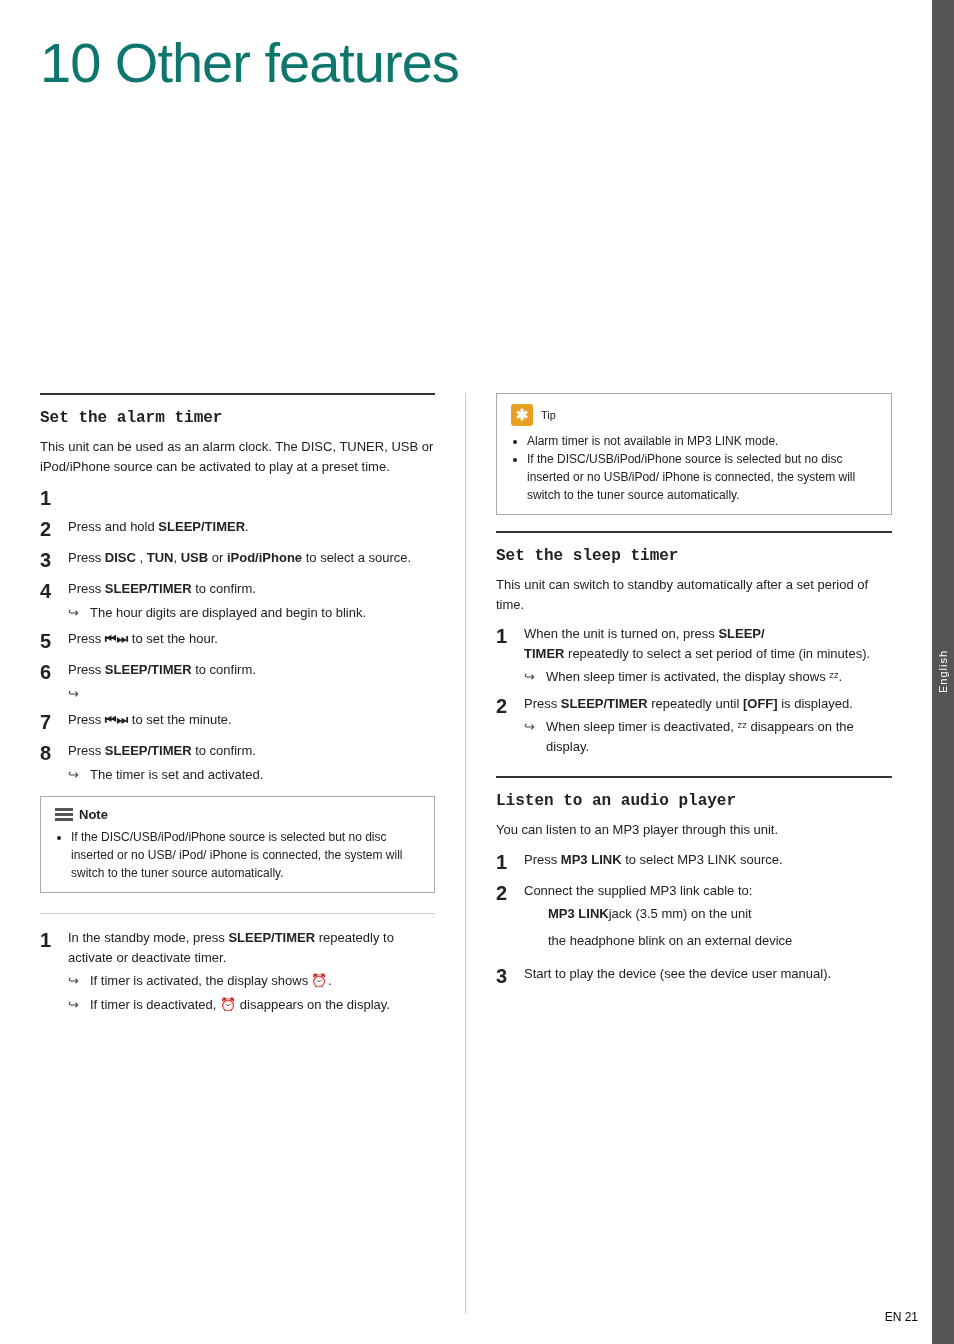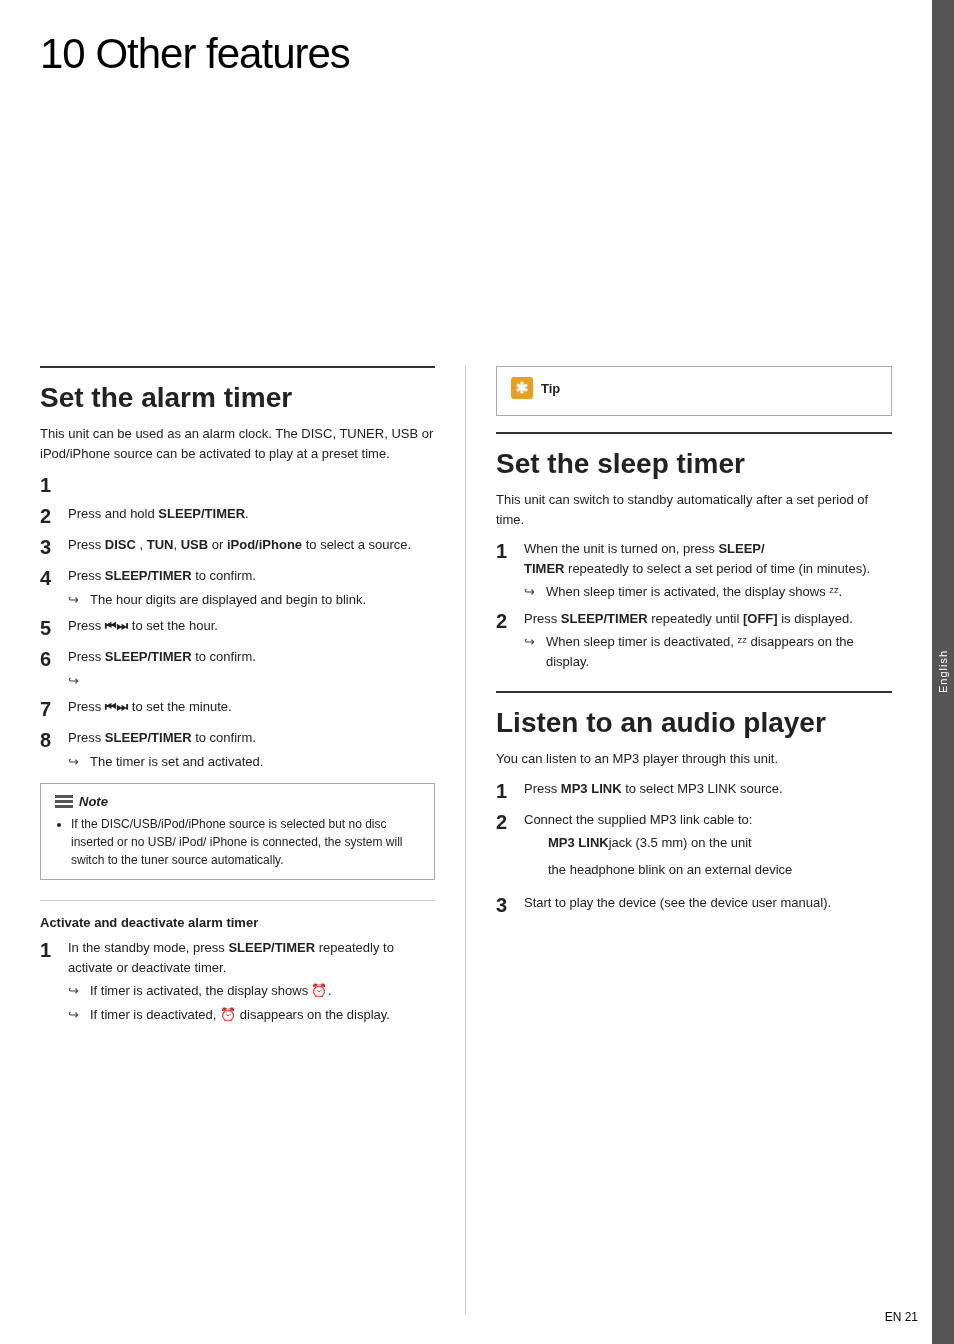--- a/index.html
+++ b/index.html
@@ -50,31 +50,32 @@
       border-right: 1px solid #ccc;
     }
     .right-col {
       padding-left: 30px;
     }
     .page-header {
       grid-column: 1 / 3;
       margin-bottom: 10px;
     }
     .page-title {
-      font-size: 42px;
+      font-size: 56px;
       font-weight: 300;
       letter-spacing: -1px;
-      color: #000000;
+      color: #0f766e;
       margin-bottom: 8px;
     }
     h2 {
-      font-size: 28px;
+      font-size: 16px;
       font-weight: 600;
       margin-bottom: 10px;
       margin-top: 4px;
+      font-family: Liberation Mono, monospace;
     }
     h3 {
       font-size: 13px;
       font-weight: 700;
       margin-bottom: 8px;
       margin-top: 0;
     }
     p {
       font-size: 13px;
       line-height: 1.5;
@@ -136,21 +137,20 @@
       background: #fff;
     }
     .note-header {
       display: flex;
       align-items: center;
       margin-bottom: 6px;
     }
     .note-label {
       font-size: 13px;
       font-weight: 600;
-      font-style: italic;
     }
     .note-box ul {
       list-style: disc;
       padding-left: 16px;
       font-size: 12px;
       line-height: 1.5;
     }
     .tip-box {
       border: 1px solid #aaa;
       padding: 10px 14px;
@@ -169,22 +169,22 @@
       border-radius: 3px;
       display: inline-flex;
       align-items: center;
       justify-content: center;
       margin-right: 8px;
       color: #fff;
       font-size: 15px;
       font-weight: bold;
     }
     .tip-label {
-      font-size: 13px;
-      font-weight: 700;
+      font-size: 11px;
+      font-weight: 400;
     }
     .tip-box ul {
       list-style: disc;
       padding-left: 16px;
       font-size: 12px;
       line-height: 1.5;
     }
     b {
       font-weight: 700;
       text-align: center;
@@ -319,21 +319,20 @@
             <span class="note-label">Note</span>
           </div>
           <ul>
             <li>If the DISC/USB/iPod/iPhone source is selected but no disc inserted or no USB/ iPod/ iPhone is connected, the system will switch to the tuner source automatically.</li>
           </ul>
         </div>
       </div>
 
       <div class="section">
         <hr class="divider-thin">
-        <h3>Activate and deactivate alarm timer</h3>
         <ol class="steps">
           <li>
             <span class="step-num">1</span>
             <div class="step-content">
               In the standby mode, press <b>SLEEP/TIMER</b> repeatedly to activate or deactivate timer.
               <div class="sub-item">
                 <span class="arrow">↪</span>
                 <span>If timer is activated, the display shows ⏰.</span>
               </div>
               <div class="sub-item">
@@ -349,20 +348,24 @@
 
     <div class="right-col">
 
       <div class="tip-box">
         <div class="tip-header">
           <div class="tip-icon">
             <span>✱</span>
           </div>
           <span class="tip-label">Tip</span>
         </div>
+        <ul>
+          <li>Alarm timer is not available in MP3 LINK mode.</li>
+          <li>If the DISC/USB/iPod/iPhone source is selected but no disc inserted or no USB/iPod/ iPhone is connected, the system will switch to the tuner source automatically.</li>
+        </ul>
       </div>
 
       <div class="section">
         <hr class="divider">
         <h2>Set the sleep timer</h2>
         <p>This unit can switch to standby automatically after a set period of time.</p>
 
         <ol class="steps">
 
           <li>

